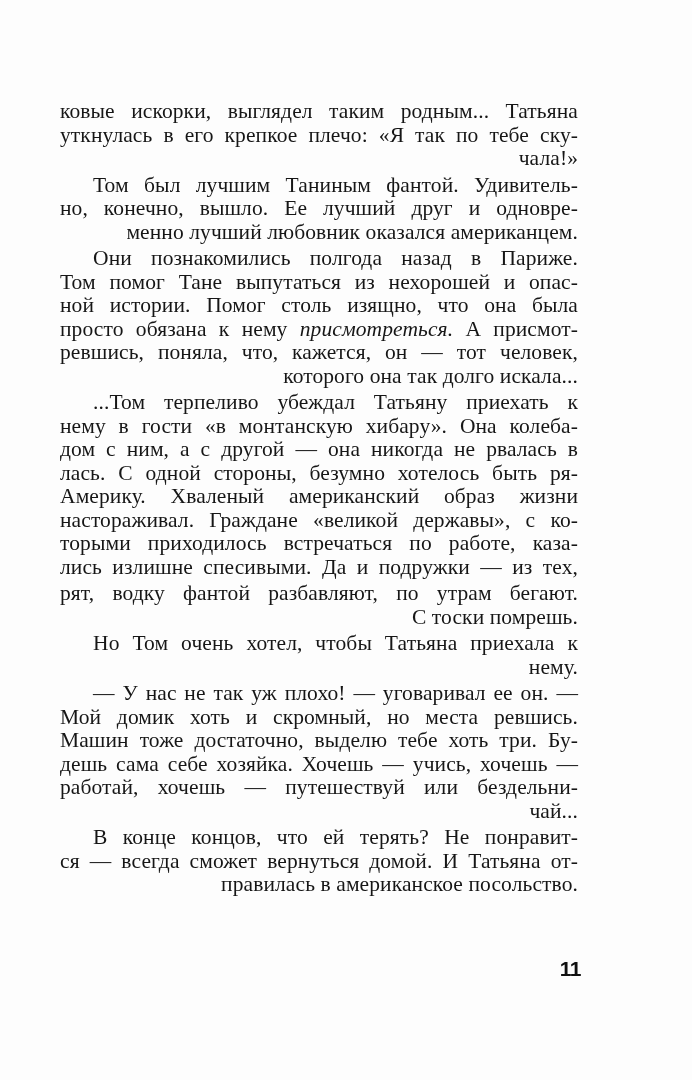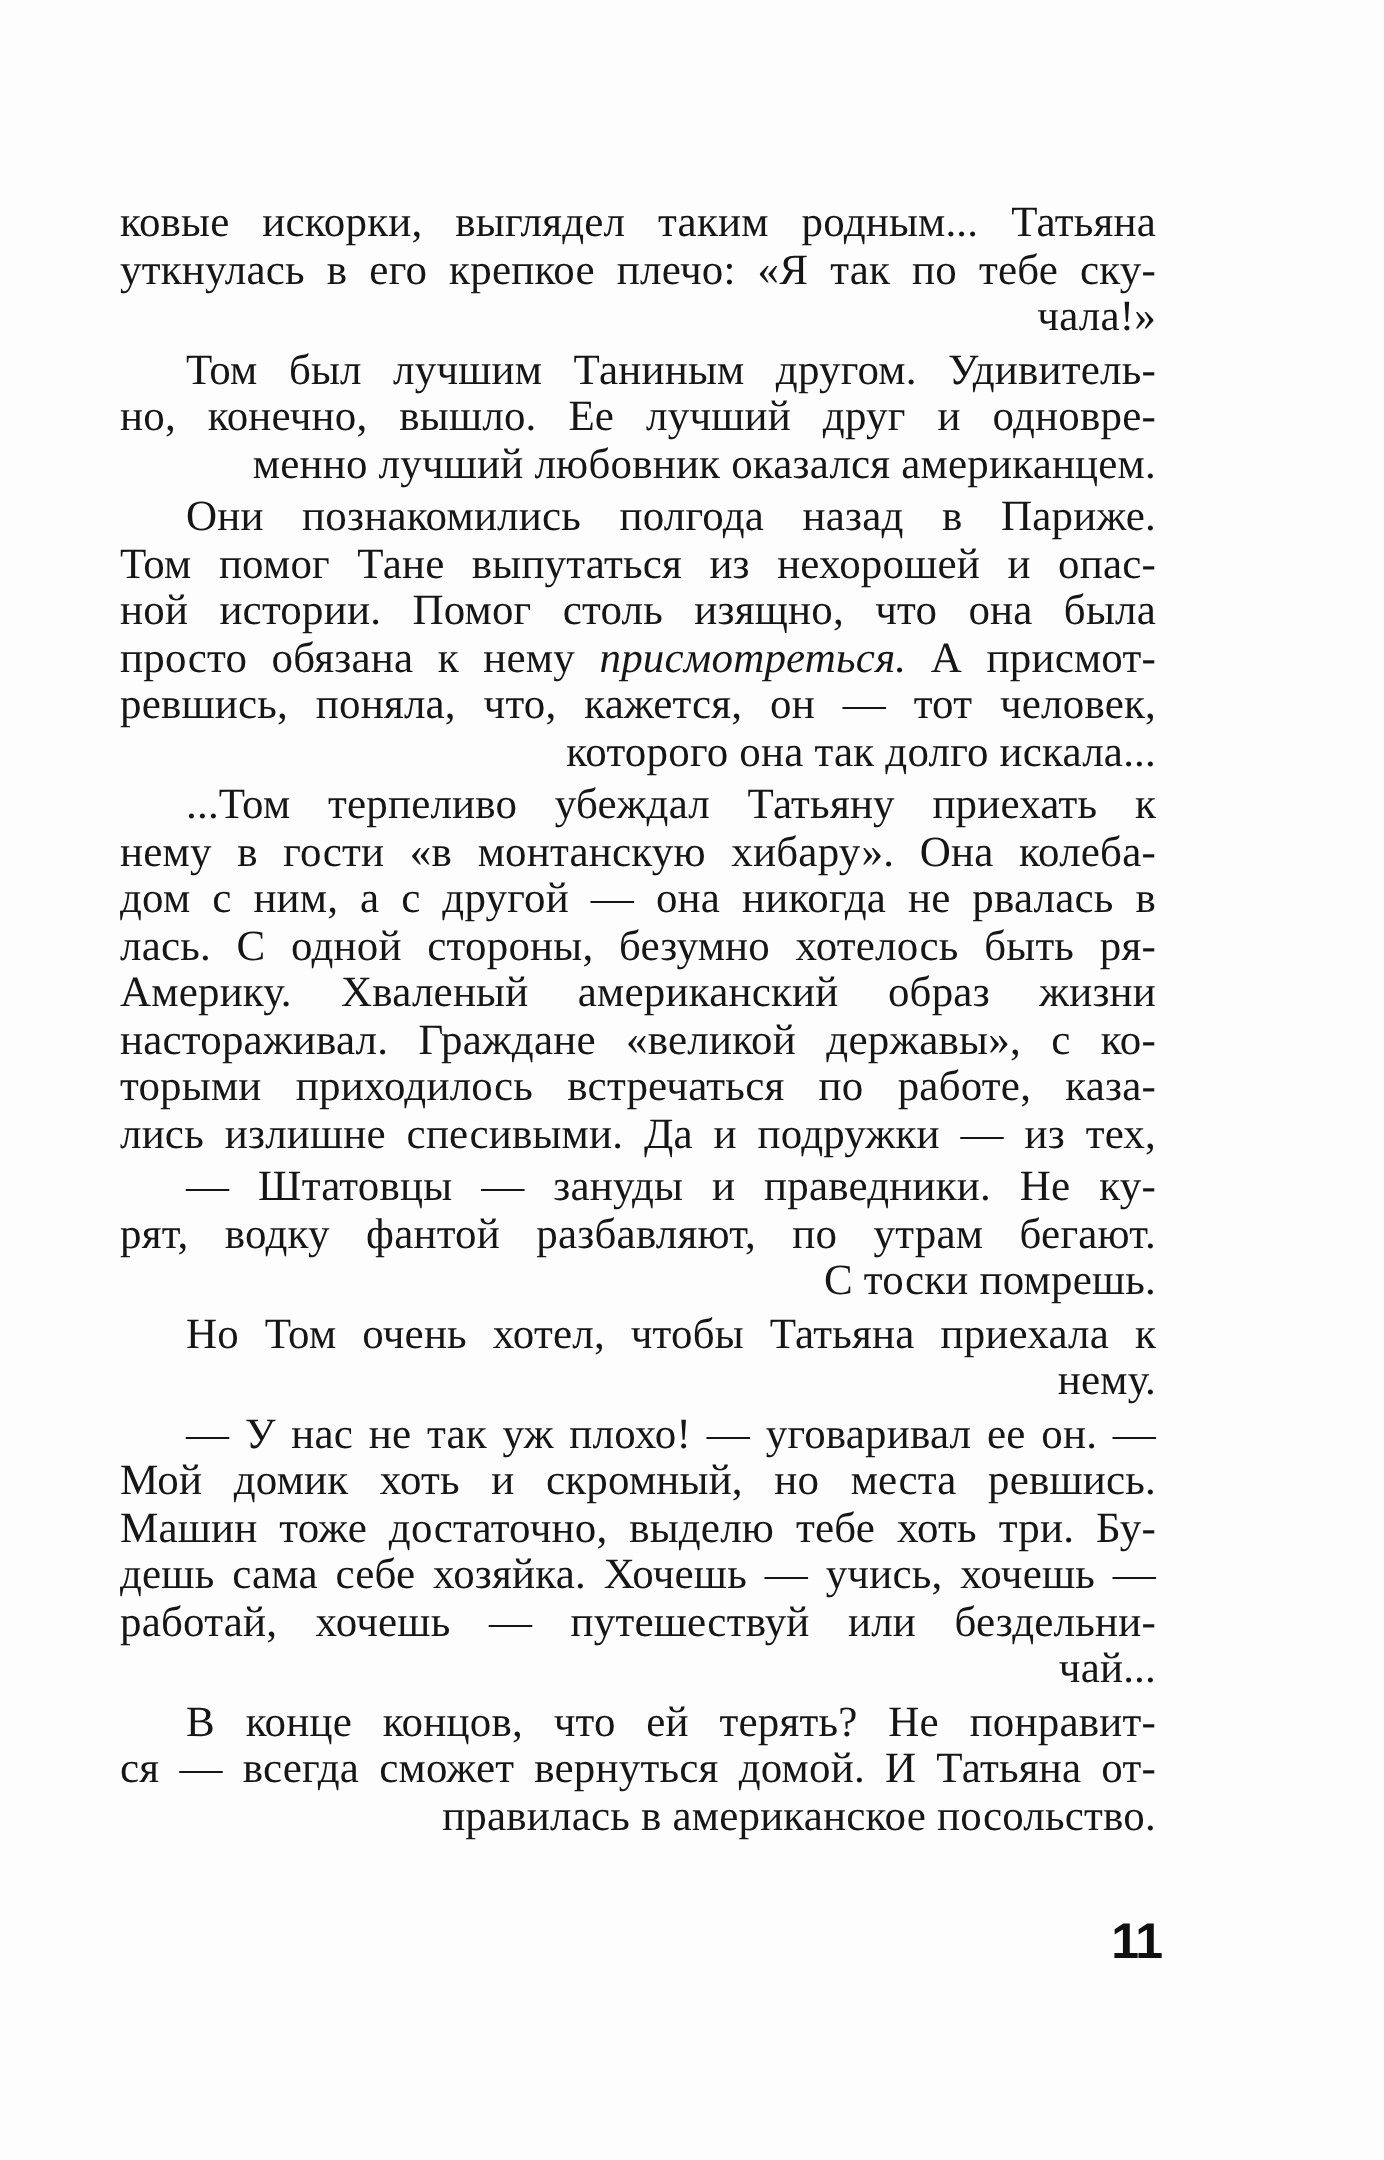--- a/index.html
+++ b/index.html
@@ -39,37 +39,37 @@
   .line.indent { padding-left: 33px; }
   .it { font-style: italic; }
   .page-number {
     position: absolute;
     top: 957px;
     left: 57px;
     width: 524px;
     text-align: right;
     font-family: "Liberation Sans", "DejaVu Sans", sans-serif;
     font-weight: 700;
-    font-size: 25px;
+    font-size: 21px;
     color: #101010;
     letter-spacing: -0.5px;
   }
 </style>
 </head>
 <body>
 
 <div class="page">
   <div class="text-block">
       <div class="para">
         <div class="line just"><span>ковые искорки, выглядел таким родным... Татьяна</span></div>
         <div class="line just"><span>уткнулась в его крепкое плечо: «Я так по тебе ску-</span></div>
         <div class="line"><span>чала!»</span></div>
       </div>
       <div class="para">
-        <div class="line just indent"><span>Том был лучшим Таниным другом. Удивитель-</span></div>
+        <div class="line just indent"><span>Том был лучшим Таниным фантой. Удивитель-</span></div>
         <div class="line just"><span>но, конечно, вышло. Ее лучший друг и одновре-</span></div>
         <div class="line"><span>менно лучший любовник оказался американцем.</span></div>
       </div>
       <div class="para">
         <div class="line just indent"><span>Они познакомились полгода назад в Париже.</span></div>
         <div class="line just"><span>Том помог Тане выпутаться из нехорошей и опас-</span></div>
         <div class="line just"><span>ной истории. Помог столь изящно, что она была</span></div>
         <div class="line just"><span>просто обязана к нему </span><span class="it">присмотреться.</span><span> А присмот-</span></div>
         <div class="line just"><span>ревшись, поняла, что, кажется, он — тот человек,</span></div>
         <div class="line"><span>которого она так долго искала...</span></div>
@@ -78,21 +78,20 @@
         <div class="line just indent"><span>...Том терпеливо убеждал Татьяну приехать к</span></div>
         <div class="line just"><span>нему в гости «в монтанскую хибару». Она колеба-</span></div>
         <div class="line just"><span>дом с ним, а с другой — она никогда не рвалась в</span></div>
         <div class="line just"><span>лась. С одной стороны, безумно хотелось быть ря-</span></div>
         <div class="line just"><span>Америку. Хваленый американский образ жизни</span></div>
         <div class="line just"><span>настораживал. Граждане «великой державы», с ко-</span></div>
         <div class="line just"><span>торыми приходилось встречаться по работе, каза-</span></div>
         <div class="line just"><span>лись излишне спесивыми. Да и подружки — из тех,</span></div>
       </div>
       <div class="para">
-        <div class="line just indent"><span>— Штатовцы — зануды и праведники. Не ку-</span></div>
         <div class="line just"><span>рят, водку фантой разбавляют, по утрам бегают.</span></div>
         <div class="line"><span>С тоски помрешь.</span></div>
       </div>
       <div class="para">
         <div class="line just indent"><span>Но Том очень хотел, чтобы Татьяна приехала к</span></div>
         <div class="line"><span>нему.</span></div>
       </div>
       <div class="para">
         <div class="line just indent"><span>— У нас не так уж плохо! — уговаривал ее он. —</span></div>
         <div class="line just"><span>Мой домик хоть и скромный, но места ревшись.</span></div>

